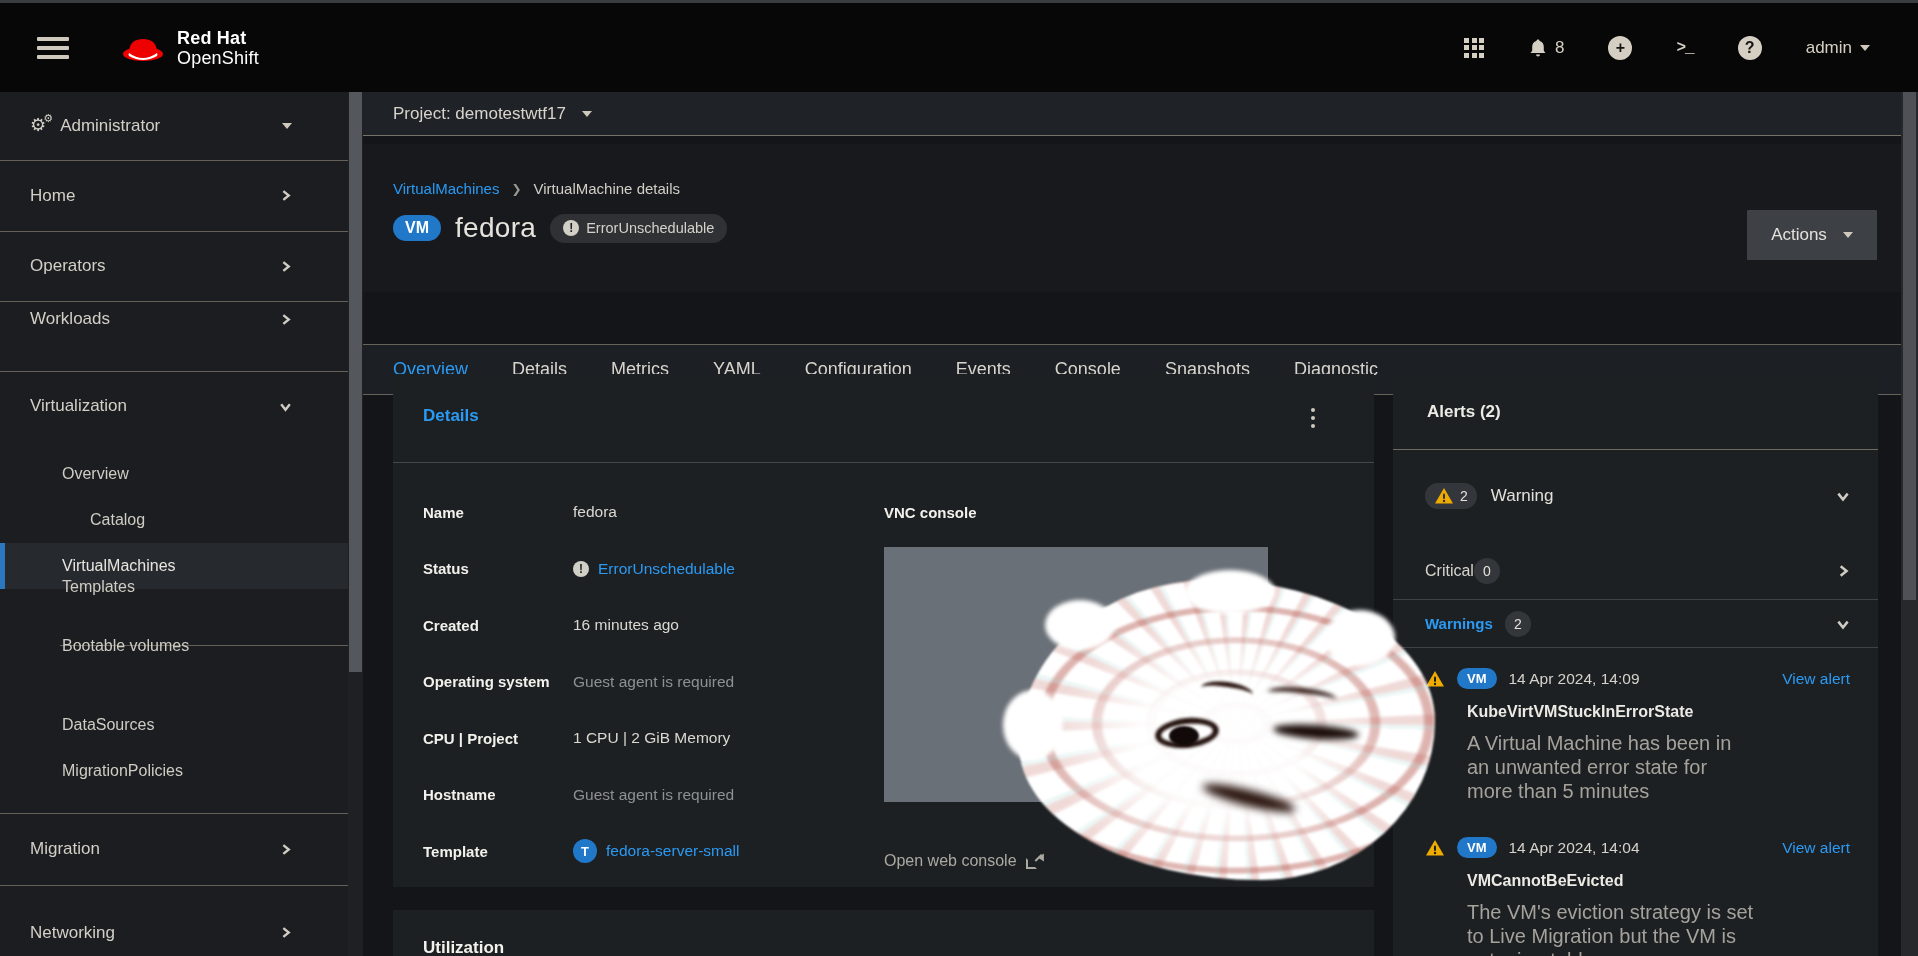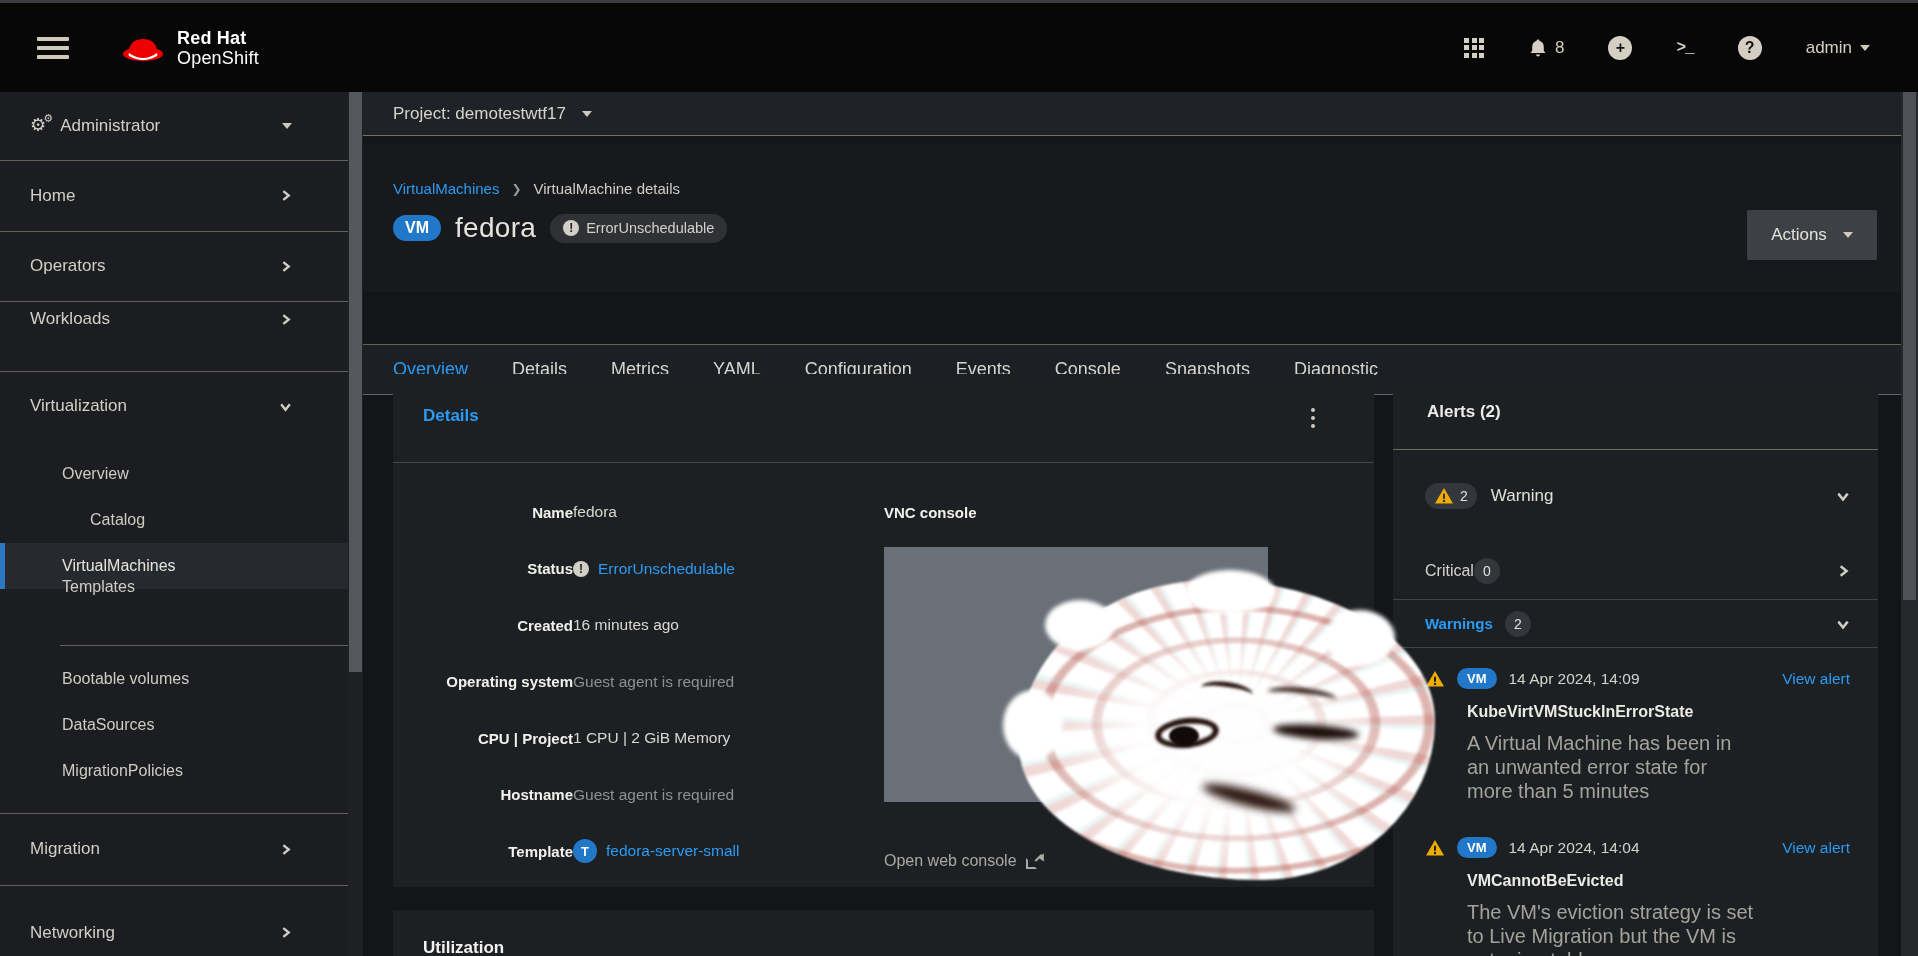--- a/index.html
+++ b/index.html
@@ -62,21 +62,21 @@
 
   
   .card { position:absolute; background:#1d2023; }
   #details-card { left:30px; top:282px; width:981px; height:513px; }
   .card-head { position:relative; height:89px; border-bottom:1px solid #44474b; }
   .card-title { position:absolute; left:30px; top:32px; font-size:17px; font-weight:bold; }
   .card-title.blue { color:#2b9af3; cursor:pointer; }
   .kebab { position:absolute; right:55px; top:30px; display:flex; flex-direction:column; gap:4px; cursor:pointer; padding:4px; }
   .kebab i { width:4px; height:4px; border-radius:50%; background:#cfc9bd; }
   #details-body { position:absolute; left:30px; top:110px; }
-  .d-row { display:flex; height:56.5px; align-items:center;text-align:right; }
+  .d-row { display:flex; height:56.5px; align-items:center; }
   .d-label { width:150px; font-size:15px; font-weight:bold; color:#f3f1ec; }
   .d-value { font-size:15.5px; color:#dbd8d1; display:flex; align-items:center; gap:9px; }
   .d-value.muted { color:#8e9193; }
   .d-value .link { color:#2b9af3; cursor:pointer; }
   .t-badge { width:24px; height:24px; border-radius:50%; background:#2178c9; color:#fff; font-size:13px; font-weight:bold; display:flex; align-items:center; justify-content:center; }
   #vnc-col { position:absolute; left:491px; top:110px; width:460px; }
   #vnc-label { font-size:15px; font-weight:bold; color:#f3f1ec; margin-top:20px; }
   #vnc-screen { margin-top:26px; width:384px; height:255px; background:#6a7077; }
   #open-console { margin-top:50px; font-size:16px; color:#aba8a1; display:flex; align-items:center; gap:9px; cursor:pointer; }
   .ext-icon { width:15px; height:15px; position:relative; display:inline-block; }
@@ -224,21 +224,21 @@
   <div class="sub-row" style="top:405px;height:46px;padding-left:28px;">
       <span class="lbl">Catalog</span>
     </div>
   <div class="sub-row selected" style="top:451px;height:46px;">
       <span class="lbl">VirtualMachines</span>
     </div>
   <div class="sub-row" style="top:472px;height:46px;">
       <span class="lbl">Templates</span>
     </div>
   <div class="nav-div inset" style="top:553px;"></div>
-  <div class="sub-row" style="top:564px;height:46px;align-items:center;">
+  <div class="sub-row" style="top:531px;height:46px;align-items:center;">
       <span class="lbl">Bootable volumes</span>
     </div>
   <div class="sub-row" style="top:610px;height:46px;">
       <span class="lbl">DataSources</span>
     </div>
   <div class="sub-row" style="top:656px;height:46px;">
       <span class="lbl">MigrationPolicies</span>
     </div>
 
   <div class="nav-div" style="top:721px;"></div>

